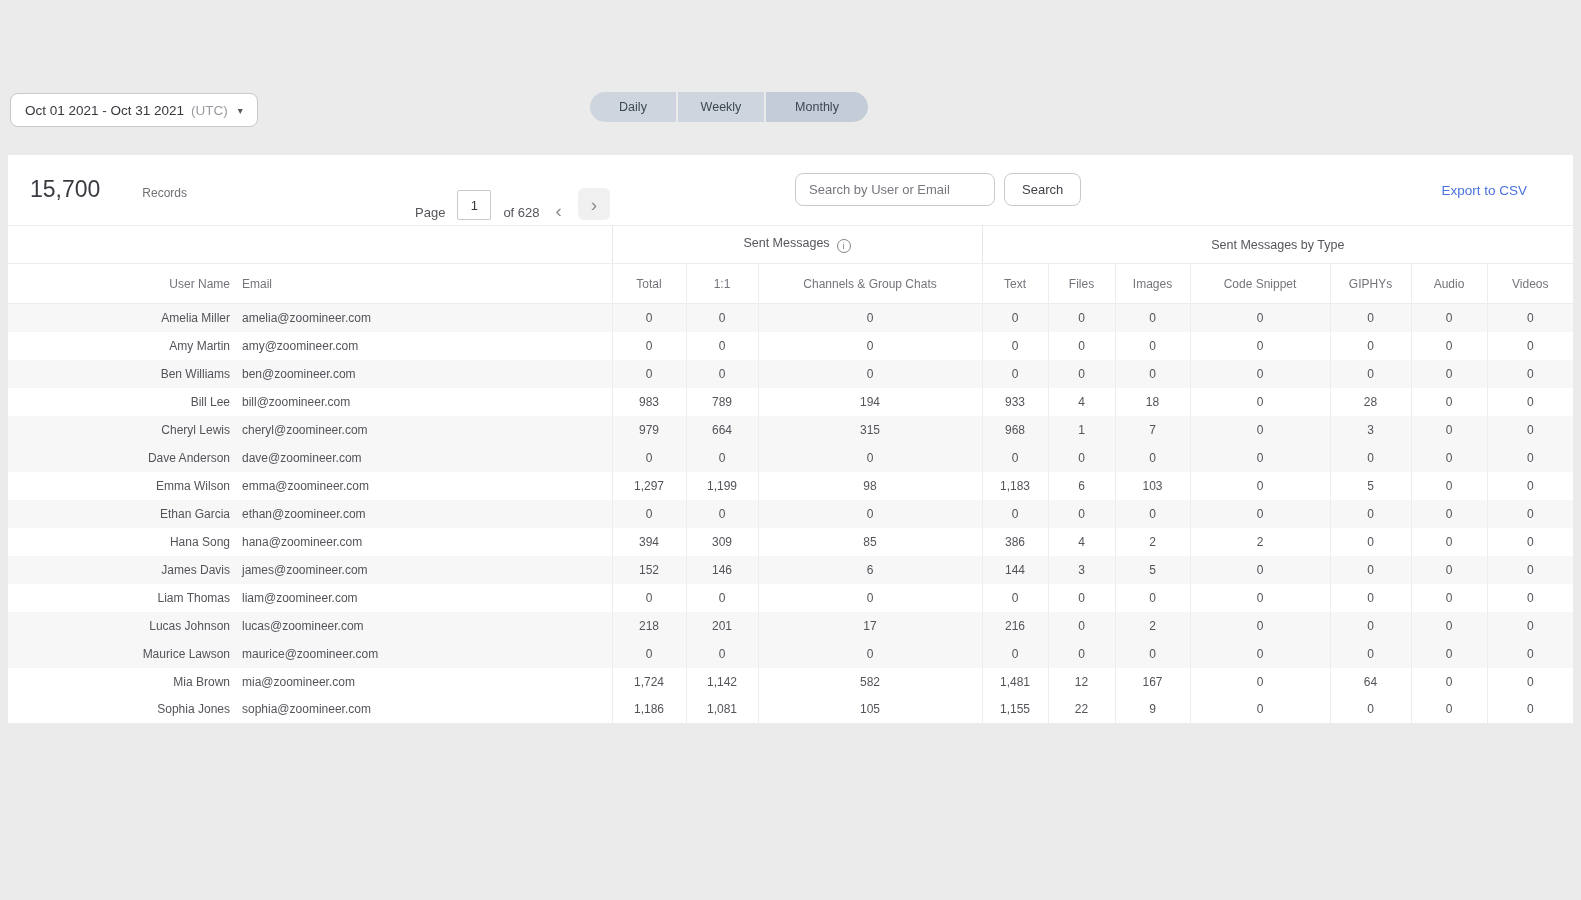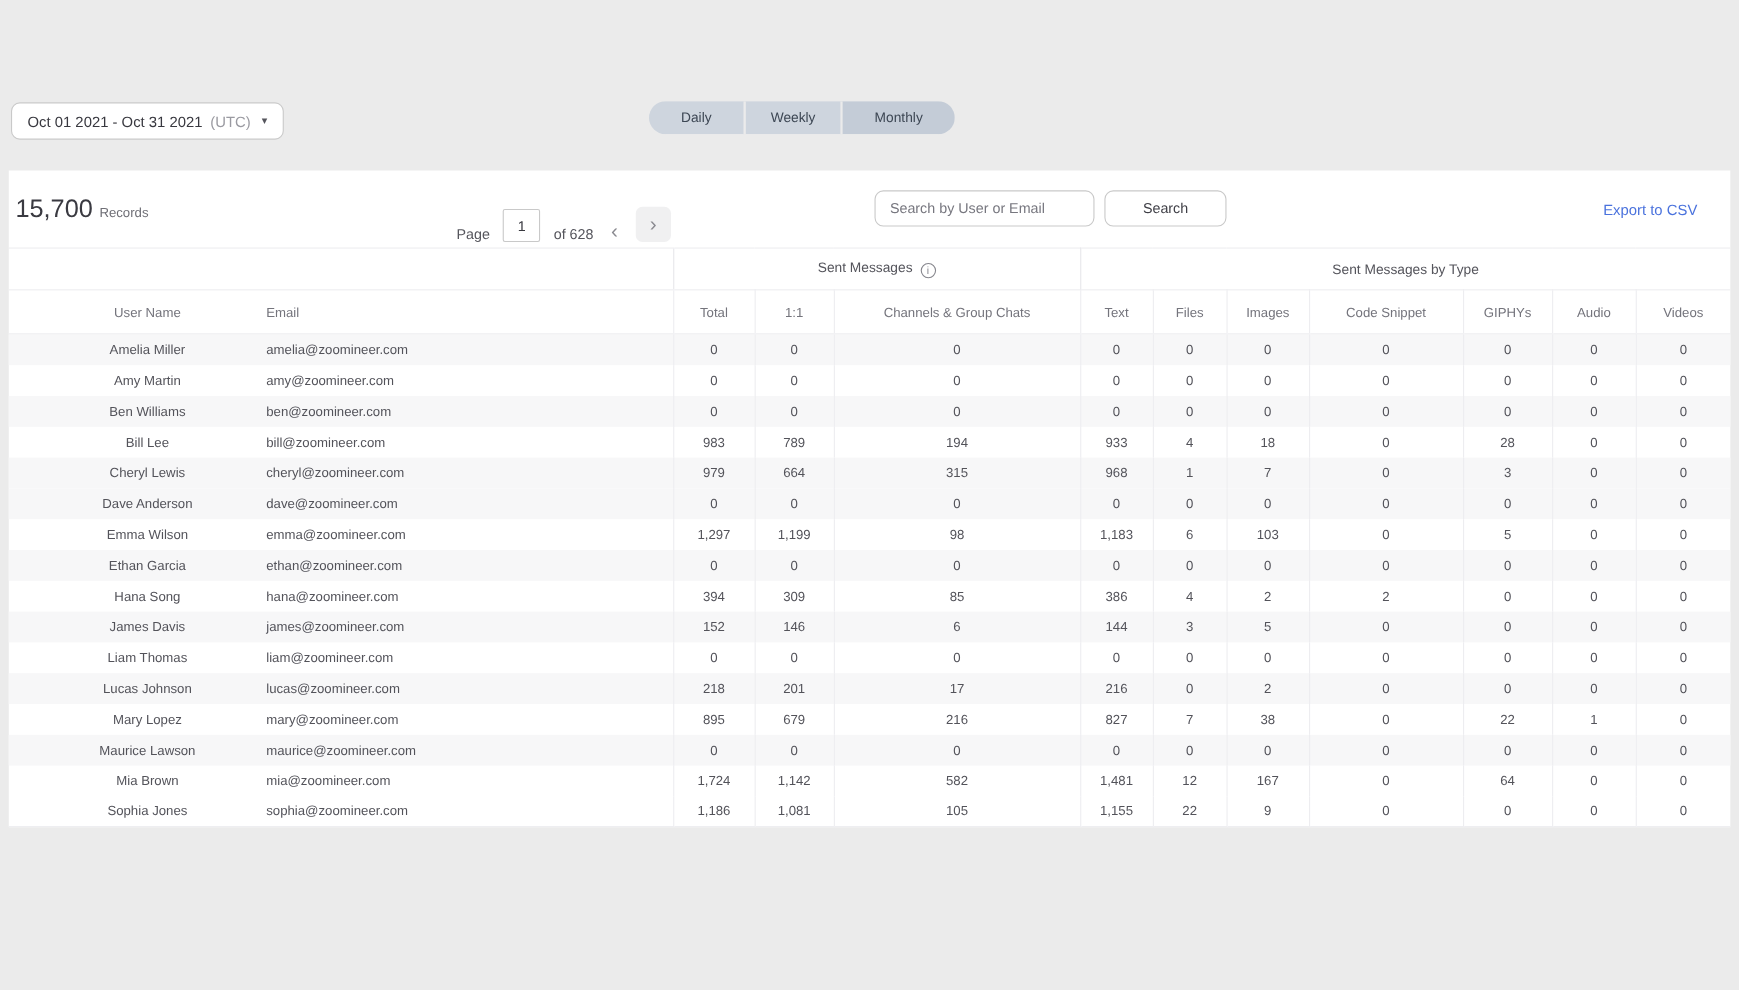--- a/index.html
+++ b/index.html
@@ -37,21 +37,21 @@
   .toggle-btn.w-monthly { width:104px; }
   .toggle-btn.selected { background:#c4ccd7; }
 
   
   .panel {
     position:absolute; left:8px; top:155px; width:1565px;
     background:#fff;
   }
 
   .toolbar { position:relative; height:70px; }
-  .records { position:absolute; left:6px; top:21px; display:flex; align-items:baseline; }
+  .records { position:absolute; left:22px; top:21px; display:flex; align-items:baseline;gap:36px; }
   .records-num { font-size:23px; color:#3a3a41; }
   .records-label { font-size:12px; color:#6f6f76; margin-left:6px; }
 
   .page-group {
     position:absolute; left:407px; top:33px;
     display:flex; align-items:flex-end; gap:12px;
     font-size:13px; color:#55555c;
   }
   .page-input {
     width:34px; height:30px; border:1px solid #c9c9c9; border-radius:2px;
@@ -68,27 +68,27 @@
   }
 
   .search-group { position:absolute; left:787px; top:18px; display:flex; gap:9px;justify-content:space-between; }
   .search-input {
     width:200px; height:33px; border:1px solid #c9c9c9; border-radius:8px;
     padding:0 13px; font-size:13px; color:#38383f;
     font-family:"Liberation Sans", sans-serif;
   }
   .search-input::placeholder { color:#77777f; }
   .search-btn {
-    height:33px; padding:0 34px; background:#fff; border:1px solid #c9c9c9;
+    height:33px; padding:0 17px; background:#fff; border:1px solid #c9c9c9;
     border-radius:8px; font-size:13px; color:#3f3f46; cursor:pointer;
     font-family:"Liberation Sans", sans-serif;
   }
 
   .export-link {
-    position:absolute; right:30px; top:28px;
+    position:absolute; right:46px; top:28px;
     font-size:13.5px; color:#4a72dd; text-decoration:none; cursor:pointer;
   }
 
   
   table { width:1565px; border-collapse:collapse; table-layout:fixed; }
   th, td { padding:0; font-weight:normal; }
 
   .group-row th {
     height:38px; font-size:12.5px; color:#55555c;
     border-top:1px solid #ededf0; border-bottom:1px solid #ededf0;
@@ -99,21 +99,21 @@
     display:inline-flex; align-items:center; justify-content:center;
     width:14px; height:14px; border:1px solid #85858c; border-radius:50%;
     font-size:9.5px; color:#85858c; margin-left:7px; vertical-align:-2px;
   }
 
   .colh {
     height:40px; font-size:12px; color:#74747c;
     border-bottom:1px solid #ededf0; vertical-align:middle;
   }
   .colh.num, td.num { text-align:center; }
-  .c-name, td.name-cell { text-align:center; padding-left:30px; }
+  .c-name, td.name-cell { text-align:right; padding-left:30px; }
   .c-email, td.email-cell { text-align:left; padding-left:12px; }
 
   td { height:28px; font-size:12px; color:#53535a; vertical-align:middle; }
   tr.alt { background:#f7f7f8; }
   td:nth-child(n+3), .colh:nth-child(n+3) { border-left:1px solid #ededf0; }
   tbody tr:last-child td { border-bottom:1px solid #ededf0; }
 </style>
 </head>
 <body>
 
@@ -355,34 +355,20 @@
           <td class="num">201</td>
           <td class="num">17</td>
           <td class="num">216</td>
           <td class="num">0</td>
           <td class="num">2</td>
           <td class="num">0</td>
           <td class="num">0</td>
           <td class="num">0</td>
           <td class="num">0</td>
         </tr>
-        <tr>
-          <td class="name-cell">Mary Lopez</td>
-          <td class="email-cell">mary@zoomineer.com</td>
-          <td class="num">895</td>
-          <td class="num">679</td>
-          <td class="num">216</td>
-          <td class="num">827</td>
-          <td class="num">7</td>
-          <td class="num">38</td>
-          <td class="num">0</td>
-          <td class="num">22</td>
-          <td class="num">1</td>
-          <td class="num">0</td>
-        </tr>
         <tr class="alt">
           <td class="name-cell">Maurice Lawson</td>
           <td class="email-cell">maurice@zoomineer.com</td>
           <td class="num">0</td>
           <td class="num">0</td>
           <td class="num">0</td>
           <td class="num">0</td>
           <td class="num">0</td>
           <td class="num">0</td>
           <td class="num">0</td>

